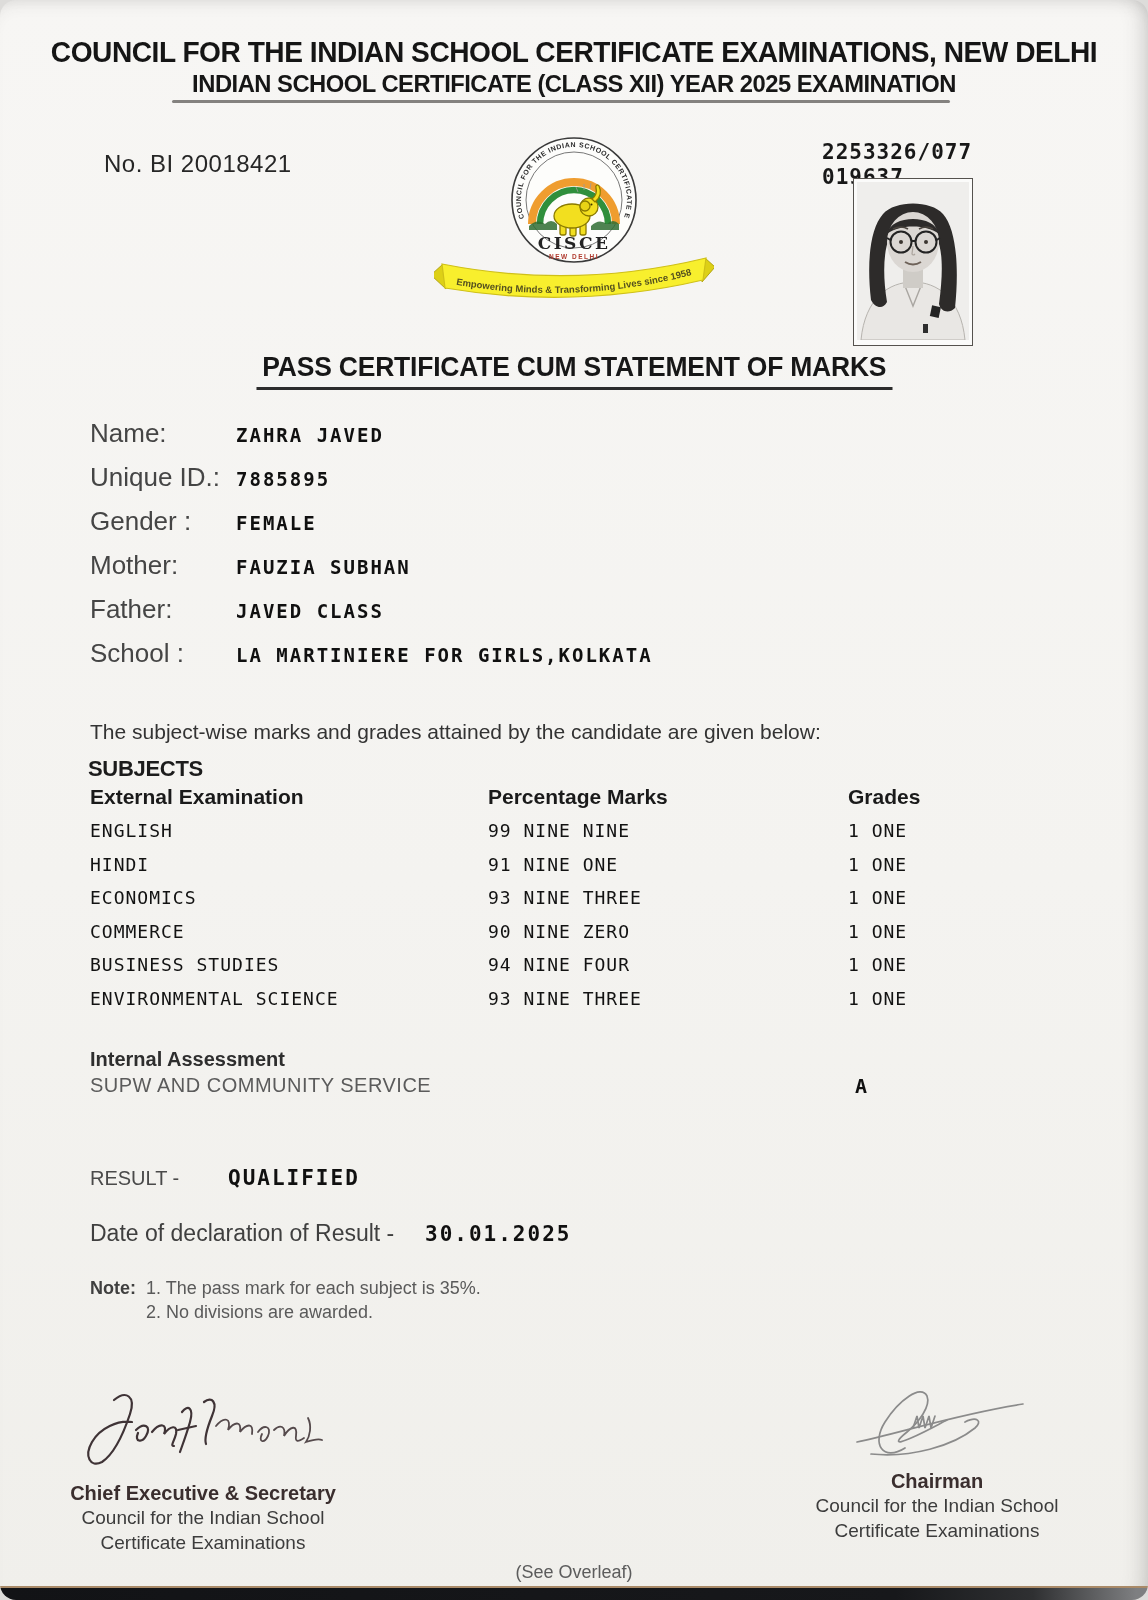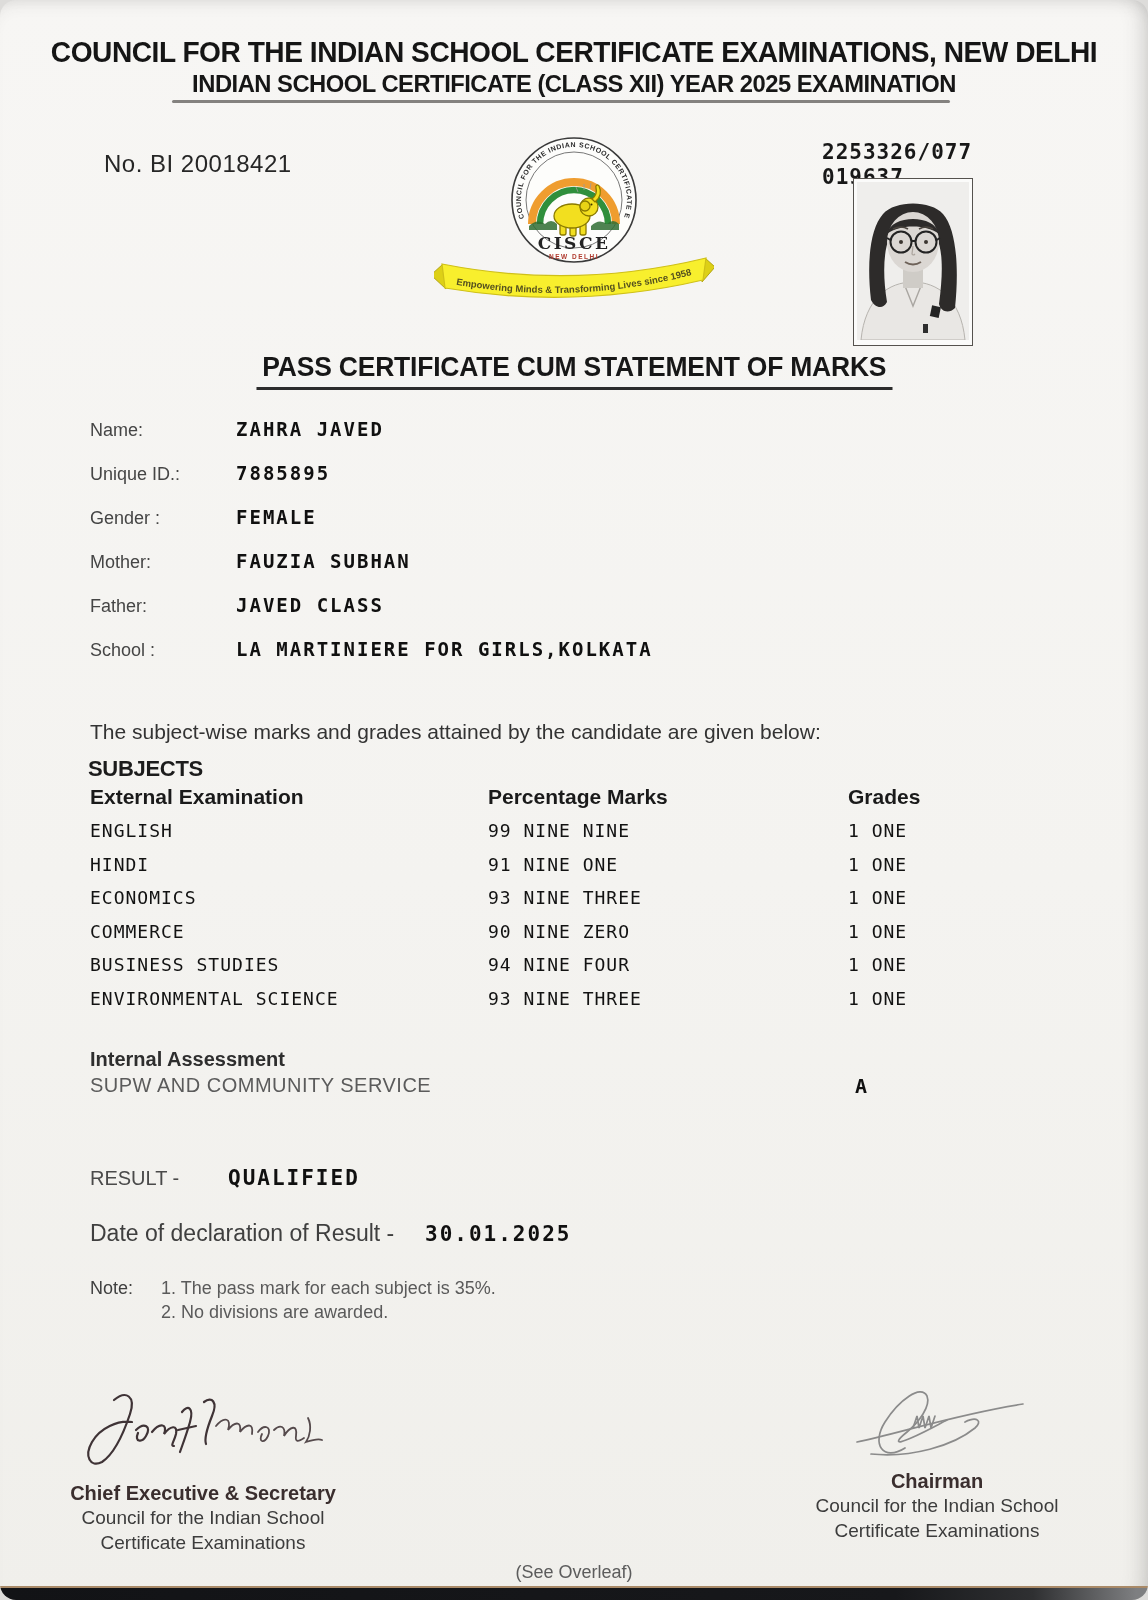--- a/index.html
+++ b/index.html
@@ -24,21 +24,21 @@
   
   .photo{top:178px;left:853px;width:120px;height:168px;background:#fbfbfa;
          border:1px solid #55524e;padding:3px;}
   
   .title{top:352px;left:0;width:100%;text-align:center;}
   .title span{display:inline-block;font-size:27px;font-weight:bold;color:#171717;
               letter-spacing:-.2px;border-bottom:3px solid #2c2c2c;padding:0 6px 4px 6px;transform:scaleX(.98);}
   
   .fields{top:418px;left:90px;width:900px;}
   .frow{display:flex;align-items:baseline;height:44px;}
-  .flabel{width:146px;font-size:18px;color:#454545;}
+  .flabel{width:146px;font-size:26px;color:#454545;}
   .fvalue{font-family:"DejaVu Sans Mono",monospace;font-weight:bold;font-size:19px;
           letter-spacing:2px;color:#101010;}
   
   .intro{top:720px;left:90px;font-size:21px;color:#333;}
   .subjects-h{top:756px;left:88px;font-size:22px;font-weight:bold;color:#1c1c1c;letter-spacing:-.3px;}
   .thead{top:785px;left:90px;width:970px;display:flex;font-size:21px;font-weight:bold;color:#1a1a1a;}
   .c1{width:398px;} .c2{width:360px;} .c3{width:120px;}
   .trows{top:820px;left:90px;width:970px;font-family:"DejaVu Sans Mono",monospace;
          font-weight:normal;font-size:18px;letter-spacing:1px;color:#121212;}
   .trow{display:flex;height:33.6px;align-items:flex-start;}
@@ -50,21 +50,21 @@
   .result-row{top:1166px;left:90px;display:flex;align-items:baseline;}
   .result-label{font-size:20px;color:#4a4a4a;width:138px;}
   .result-value{font-family:"DejaVu Sans Mono",monospace;font-weight:bold;font-size:21px;
                 letter-spacing:2px;color:#101010;}
   .date-row{top:1220px;left:90px;display:flex;align-items:baseline;}
   .date-label{font-size:23px;color:#3f3f3f;width:335px;}
   .date-value{font-family:"DejaVu Sans Mono",monospace;font-weight:bold;font-size:21px;
               letter-spacing:2px;color:#101010;}
   
   .note{top:1276px;left:90px;display:flex;font-size:18px;color:#5a5a5a;line-height:24px;}
-  .note-label{font-weight:normal;color:#3f3f3f;margin-right:28px;}
+  .note-label{font-weight:bold;color:#3f3f3f;margin-right:10px;}
   
   .sig-left{top:1380px;left:38px;width:330px;text-align:center;}
   .sig-right{top:1368px;left:772px;width:330px;text-align:center;}
   .sig-img{height:96px;display:flex;align-items:center;justify-content:center;}
   .sig-title{font-size:20px;font-weight:bold;color:#3a2e2e;margin-top:6px;}
   .sig-org{font-size:19px;color:#3c3c3c;line-height:25px;}
   .overleaf{top:1562px;left:0;width:100%;text-align:center;font-size:18px;color:#5c5c5c;}
   .scanbar{top:1586px;left:0;width:1148px;height:14px;border-top:2px solid #a98a68;
            background:linear-gradient(to right,#121316 0%,#17181b 78%,#2f3032 90%,#7e7f81 99%);}
 </style>

